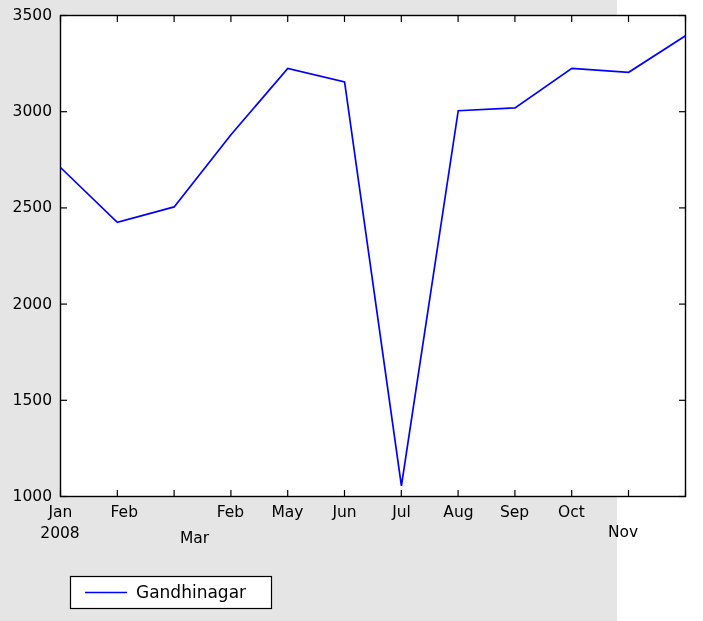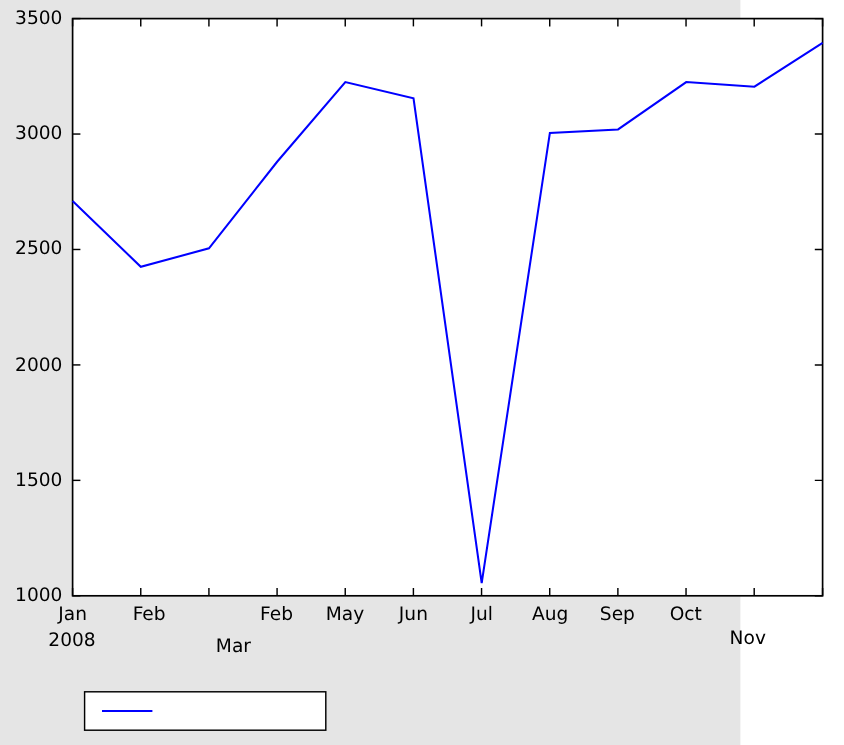--- a/index.html
+++ b/index.html
@@ -124,14 +124,15 @@
   <div class="tick-label" style="left:381px; top:505px; width:41px; text-align:center;">Jul</div>
   <div class="tick-label" style="left:438px; top:505px; width:41px; text-align:center;">Aug</div>
   <div class="tick-label" style="left:494px; top:505px; width:41px; text-align:center;">Sep</div>
   <div class="tick-label" style="left:551px; top:505px; width:41px; text-align:center;">Oct</div>
   <div class="tick-label" style="left:608px; top:505px; width:41px; margin-top:20px;">Nov</div>
   <div class="tick-label" style="left:662px; top:505px; width:41px; text-align:center;margin-left:41px;">Dec</div>
 
   <div class="tick-label" style="left:37px; top:526px; width:46px; text-align:center;">2008</div>
 
 
+  <div class="legend-text" style="left:136px; top:584px;">Gandhinagar</div>
 
 </div>
 
 </body></html>

